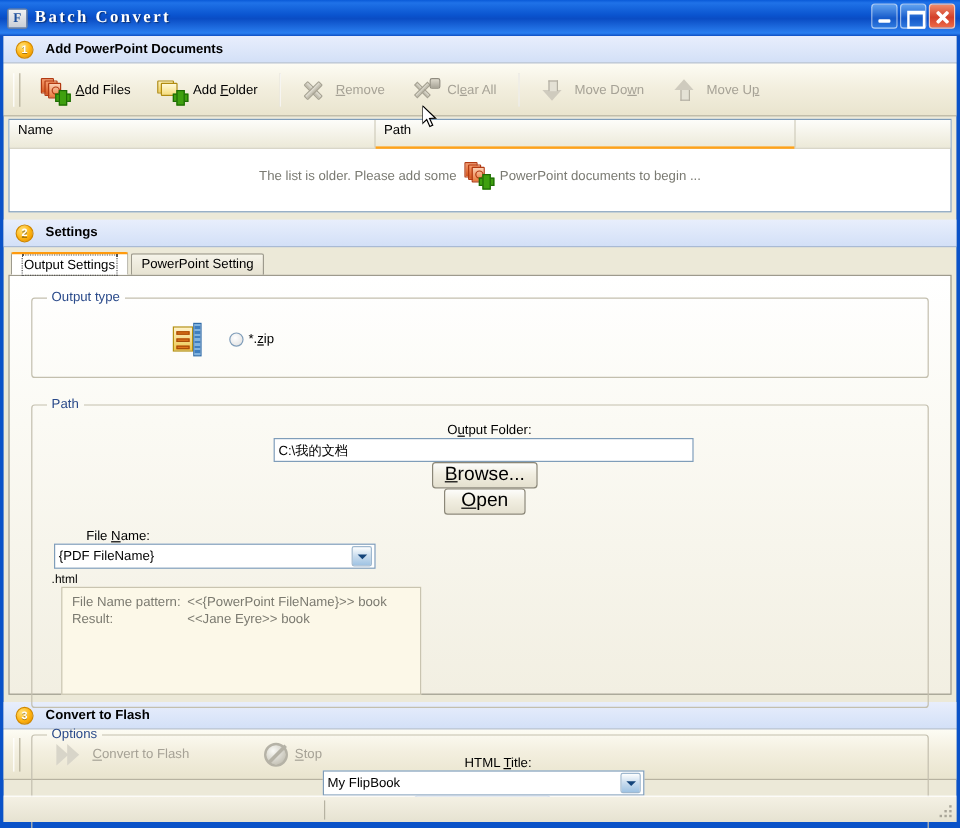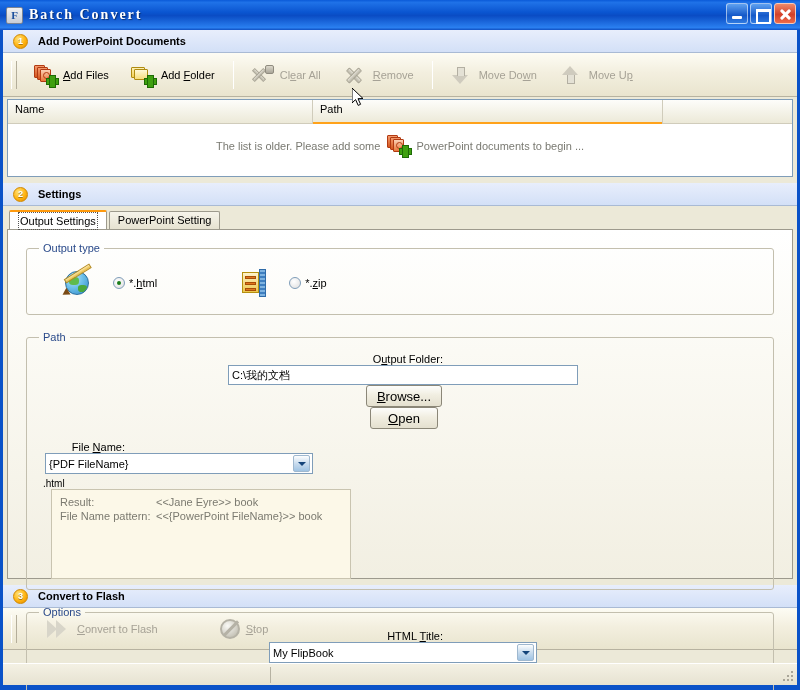--- a/index.html
+++ b/index.html
@@ -353,21 +353,21 @@
     display:flex; align-items:center; justify-content:center;
   }
   .combo .arrowbtn::after {
     content:""; border-left:4px solid transparent; border-right:4px solid transparent;
     border-top:4px solid #14447a;
   }
   .btn {
     height: 22px; min-width: 68px; padding: 0 10px;
     border: 1px solid #8b8778; border-radius: 3px;
     background: linear-gradient(180deg,#fdfdfb 0%,#f1eee1 45%,#e4e0cf 100%);
-    font-size: 13px; font-family:"Liberation Sans", sans-serif;
+    font-size: 16px; font-family:"Liberation Sans", sans-serif;
     display:flex; align-items:center; justify-content:center;
     cursor: default;
   }
   .btn.focused { border:1px solid #2a5ca8; box-shadow: inset 0 0 0 1px #fff; }
   .infopanel {
     border:1px solid #c9c4b0; background:#fcf8e8;
     padding:6px 8px; font-size:11px; color:#7b7a70;
   }
   .infopanel .line { display:flex; margin-bottom:2px; }
   .infopanel .k { width:96px; }
@@ -471,34 +471,34 @@
           <i class="f1"></i>
             <i class="f2"></i>
             <i class="plus"></i>
         </span>
         <span class="lbl">Add <span class="ul">F</span>older</span>
       </div>
 
       <div class="tb-sep"></div>
 
       <div class="tb-btn disabled">
+        <span class="ico ico-x">
+            <i class="b1"></i>
+            <i class="b2"></i>
+          </span>
+        <span class="lbl"><span class="ul">R</span>emove</span>
+      </div>
+
+      <div class="tb-btn disabled">
         <span class="ico ico-clear">
             <i class="c1"></i>
             <i class="c2"></i>
             <i class="c3"></i>
           </span>
         <span class="lbl">Cl<span class="ul">e</span>ar All</span>
-      </div>
-
-      <div class="tb-btn disabled">
-        <span class="ico ico-x">
-            <i class="b1"></i>
-            <i class="b2"></i>
-          </span>
-        <span class="lbl"><span class="ul">R</span>emove</span>
       </div>
 
       <div class="tb-sep"></div>
 
       <div class="tb-btn disabled">
         <span class="ico">
             <i class="arrow-down"></i>
           </span>
         <span class="lbl">Move Do<span class="ul">w</span>n</span>
       </div>
@@ -540,31 +540,20 @@
           <span>PowerPoint Setting</span>
         </div>
       </div>
 
       <div class="tabpane">
 
         <fieldset class="grp">
           <legend>Output type</legend>
           <div class="ot-row">
 
-            <div class="ot-item">
-              <span class="bigico">
-                <i class="globe"></i>
-                <i class="pencil">
-                    <i class="shaft"></i>
-                    <i class="tip"></i>
-                  </i>
-              </span>
-              <span class="radio sel"></span>
-              <span class="ot-label">*.<span class="ul">h</span>tml</span>
-            </div>
 
             <div class="ot-gap"></div>
 
             <div class="ot-item">
               <span class="bigico">
                 <i class="zipico">
                     <i class="body"></i>
                     <i class="l1"></i>
                     <i class="l2"></i>
                     <i class="l3"></i>
@@ -598,26 +587,26 @@
           <div class="row" style="align-items:flex-start;">
             <div class="lbl-r" style="width:86px;margin-top:4px;">File <span class="ul">N</span>ame:</div>
             <div class="combo" style="width:268px;margin-left:6px;">
               <span class="val">{PDF FileName}</span>
               <span class="arrowbtn"></span>
             </div>
             <div style="margin-left:4px;margin-top:4px;font-size:10px;">.html</div>
 
             <div class="infopanel" style="width:300px;height:90px;margin-left:12px;">
               <div class="line">
+                <span class="k">File Name pattern:</span>
+                <span>&lt;&lt;{PowerPoint FileName}&gt;&gt; book</span>
+              </div>
+              <div class="line">
                 <span class="k">Result:</span>
                 <span>&lt;&lt;Jane Eyre&gt;&gt; book</span>
-              </div>
-              <div class="line">
-                <span class="k">File Name pattern:</span>
-                <span>&lt;&lt;{PowerPoint FileName}&gt;&gt; book</span>
               </div>
             </div>
           </div>
         </fieldset>
 
         <fieldset class="grp">
           <legend>Options</legend>
           <div class="row" style="margin:4px 0 12px 0;">
             <div class="lbl-r" style="width:86px;">HTML <span class="ul">T</span>itle:</div>
             <div class="combo" style="width:268px;margin-left:6px;">

